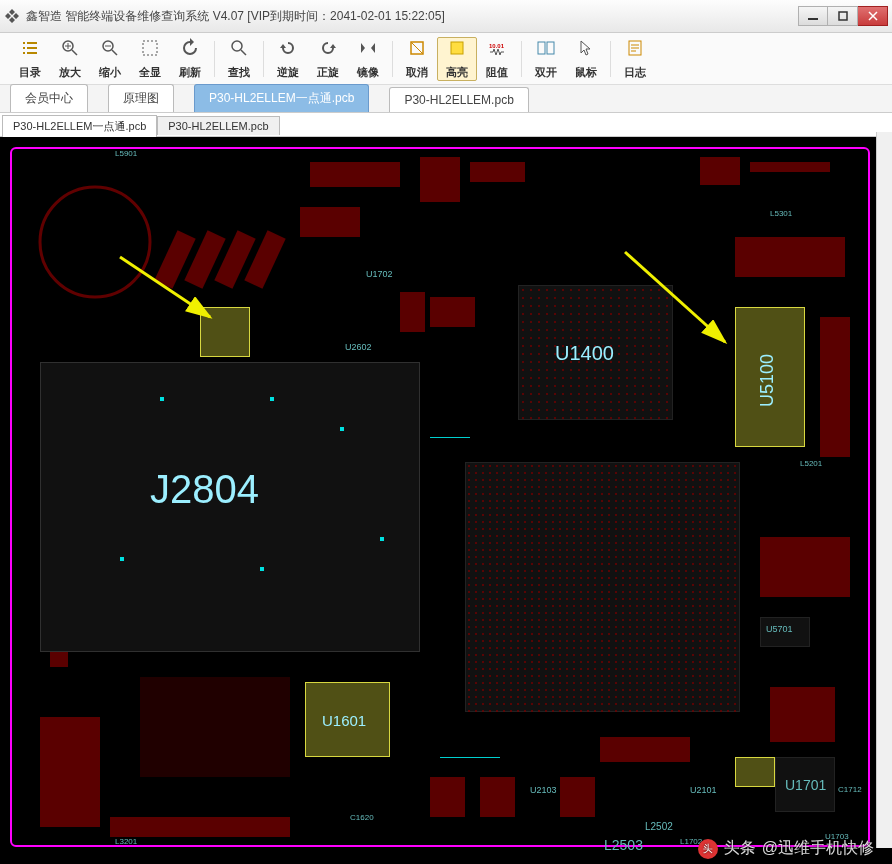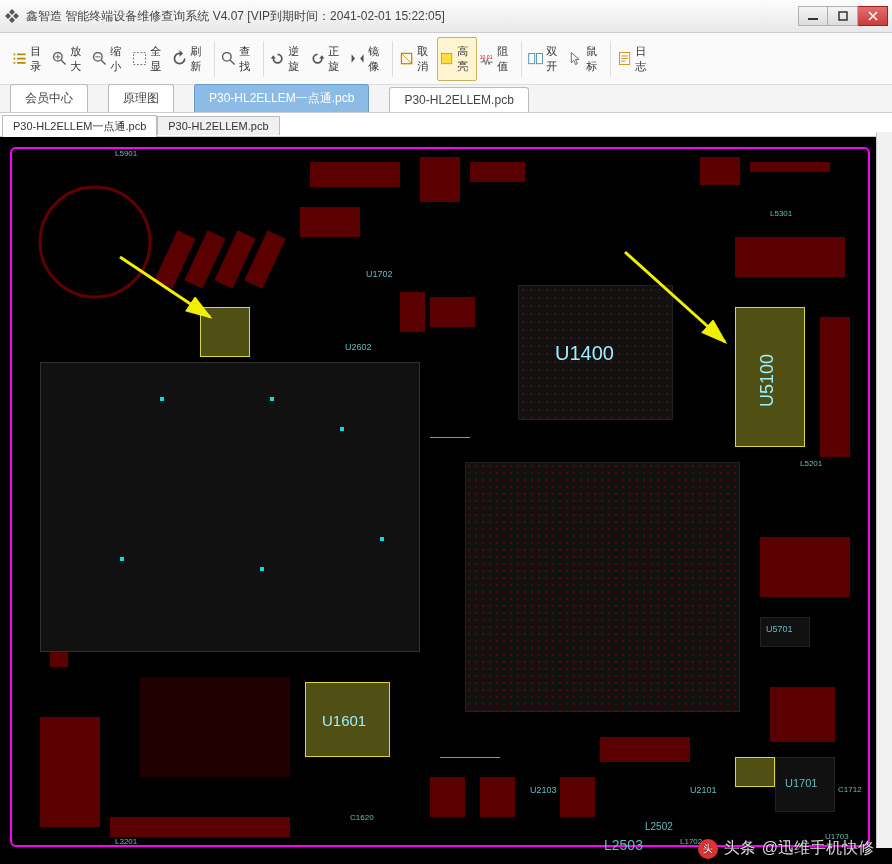--- a/index.html
+++ b/index.html
@@ -8,21 +8,21 @@
 .titlebar { height: 28px; background: linear-gradient(#fdfdfd, #e8e8e8); border-bottom: 1px solid #ccc; display: flex; align-items: center; padding: 16px 4px; }
 .titlebar .app-icon { width: 16px; height: 16px; margin-right: 6px; display: flex; align-items: center; justify-content: center; }
 .titlebar .title { flex: 1; color: #444; font-size: 12px; }
 .winbtns { display: flex; gap: 0; }
 .winbtn { width: 30px; height: 20px; display: flex; align-items: center; justify-content: center; background: linear-gradient(#f5f5f5,#dcdcdc); border: 1px solid #b0b0b0; border-left: none; }
 .winbtn:first-child { border-left: 1px solid #b0b0b0; }
 .winbtn.close { background: linear-gradient(#e07070,#c83c3c); border-color:#a02020;}
 .winbtn svg { width: 10px; height: 10px; }
 
 .toolbar { height: 52px; background: #fafafa; border-bottom: 1px solid #ddd; display: flex; align-items: center; padding: 4px 10px; gap: 0; }
-.tbtn { width: 40px; height: 44px; display: flex; flex-direction: row; align-items: center; justify-content: flex-start; gap: 2px; border: 1px solid transparent; border-radius: 2px; cursor: pointer; }
+.tbtn { width: 40px; height: 44px; display: flex; flex-direction: column; align-items: center; justify-content: space-between; gap: 2px; border: 1px solid transparent; border-radius: 2px; cursor: pointer; font-weight: bold; }
 .tbtn.active { border-color: #c8b060; background: #fff4d0; }
 .tbtn .ico { width: 20px; height: 20px; display: flex; align-items: center; justify-content: center; }
 .tbtn .lbl { font-size: 11px; color: #333; }
 .tsep { width: 1px; height: 36px; background: #ddd; margin: 0 4px; }
 
 .tabbar { height: 28px; background: #f4f4f4; border-bottom: 1px solid #ccc; display: flex; align-items: flex-end; padding: 0 10px; gap: 20px; }
 .tab { padding: 5px 14px; border: 1px solid #bbb; border-bottom: none; background: #fff; border-radius: 3px 3px 0 0; font-size: 12px; color: #444; cursor: pointer; }
 .tab.active { background: #8cbce6; color: #fff; border-color: #6a9acc; }
 
 .subtabbar { height: 24px; background: #fff; border-bottom: 1px solid #ccc; display: flex; align-items: center; padding: 0 2px; }
@@ -244,20 +244,21 @@
   <div class="redblk" style="left:300px;top:70px;width:60px;height:30px"></div>
   <div class="redblk" style="left:40px;top:580px;width:60px;height:110px"></div>
   <div class="redblk" style="left:110px;top:680px;width:180px;height:20px"></div>
   <div class="redblk" style="left:735px;top:100px;width:110px;height:40px"></div>
   <div class="redblk" style="left:770px;top:550px;width:65px;height:55px"></div>
   <div class="redblk" style="left:50px;top:400px;width:18px;height:130px"></div>
   <div class="redblk" style="left:400px;top:155px;width:25px;height:40px"></div>
   <div class="redblk" style="left:430px;top:160px;width:45px;height:30px"></div>
 
   <div class="chip" style="left:40px;top:225px;width:380px;height:290px;border:1px solid #303030"></div>
+  <div class="chip-lbl" style="left:150px;top:330px;font-size:40px">J2804</div>
   <div class="cyandot" style="left:160px;top:260px"></div>
     <div class="cyandot" style="left:270px;top:260px"></div>
     <div class="cyandot" style="left:340px;top:290px"></div>
   <div class="cyandot" style="left:120px;top:420px"></div>
     <div class="cyandot" style="left:260px;top:430px"></div>
     <div class="cyandot" style="left:380px;top:400px"></div>
 
   <div class="chip" style="left:518px;top:148px;width:155px;height:135px">
     <svg width="155" height="135">
         <defs>
@@ -282,21 +283,21 @@
   </div>
 
   <div class="hl" style="left:200px;top:170px;width:50px;height:50px"></div>
   <div class="hl" style="left:735px;top:170px;width:70px;height:140px"></div>
   <div class="chip-lbl" style="left:757px;top:270px;font-size:18px;transform:rotate(-90deg);transform-origin:left top">U5100</div>
   <div class="hl" style="left:305px;top:545px;width:85px;height:75px"></div>
   <div class="chip-lbl" style="left:322px;top:575px;font-size:15px">U1601</div>
   <div class="hl" style="left:735px;top:620px;width:40px;height:30px"></div>
 
   <div class="chip" style="left:775px;top:620px;width:60px;height:55px"></div>
-  <div class="chip-lbl" style="left:785px;top:640px;font-size:11px;color:#6bb">U1701</div>
+  <div class="chip-lbl" style="left:785px;top:640px;font-size:14px;color:#6bb">U1701</div>
   <div class="chip" style="left:760px;top:480px;width:50px;height:30px"></div>
   <div class="chip-lbl" style="left:766px;top:487px;font-size:9px;color:#6bb">U5701</div>
 
   <div class="chip-lbl" style="left:345px;top:205px;font-size:9px;color:#6bb">U2602</div>
   <div class="chip-lbl" style="left:366px;top:132px;font-size:9px;color:#6bb">U1702</div>
   <div class="chip-lbl" style="left:530px;top:648px;font-size:9px;color:#6bb">U2103</div>
   <div class="chip-lbl" style="left:690px;top:648px;font-size:9px;color:#6bb">U2101</div>
   <div class="chip-lbl" style="left:825px;top:695px;font-size:8px;color:#6bb">U1703</div>
   <div class="chip-lbl" style="left:800px;top:322px;font-size:8px;color:#6bb">L5201</div>
   <div class="chip-lbl" style="left:770px;top:72px;font-size:8px;color:#6bb">L5301</div>

